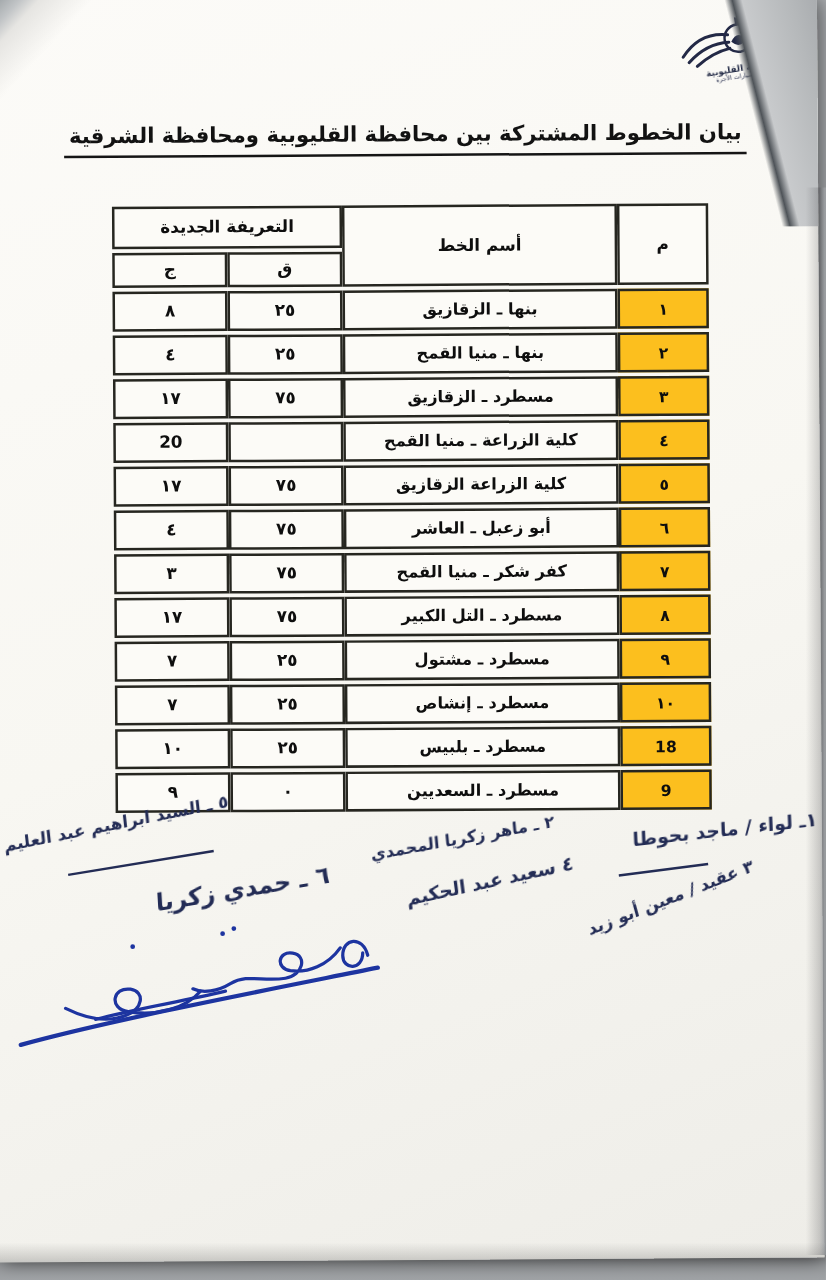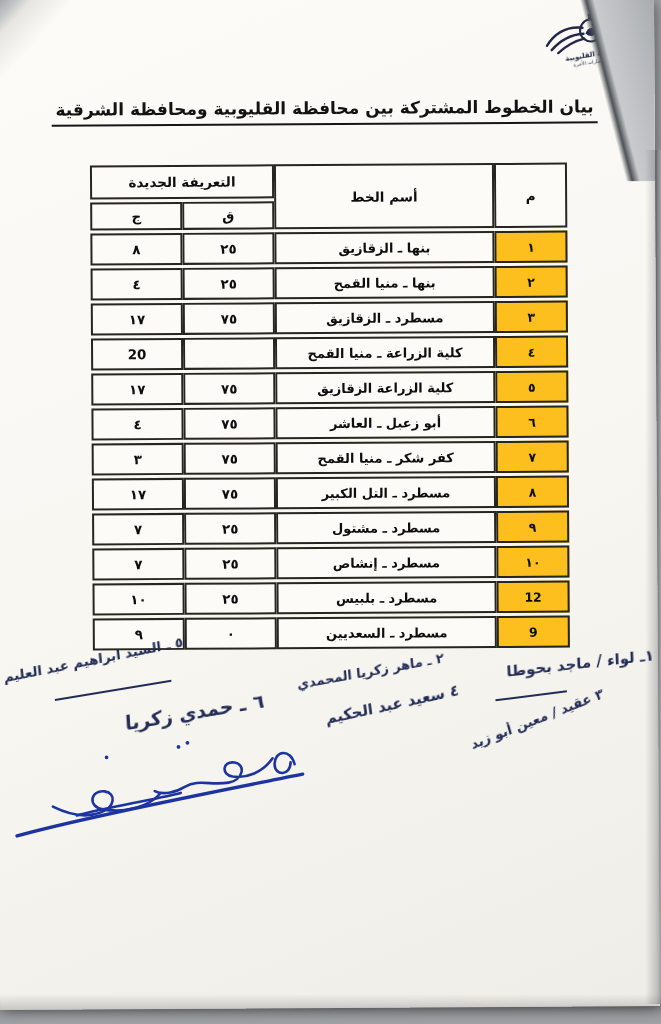--- a/index.html
+++ b/index.html
@@ -171,21 +171,21 @@
             <td class="c-q">٢٥</td>
             <td class="c-g">٧</td>
           </tr>
           <tr>
             <td class="c-no">١٠</td>
             <td class="c-name">مسطرد ـ إنشاص</td>
             <td class="c-q">٢٥</td>
             <td class="c-g">٧</td>
           </tr>
           <tr>
-            <td class="c-no">12</td>
+            <td class="c-no">18</td>
             <td class="c-name">مسطرد ـ بلبيس</td>
             <td class="c-q">٢٥</td>
             <td class="c-g">١٠</td>
           </tr>
           <tr>
             <td class="c-no">9</td>
             <td class="c-name">مسطرد ـ السعديين</td>
             <td class="c-q">٠</td>
             <td class="c-g">٩</td>
           </tr>

